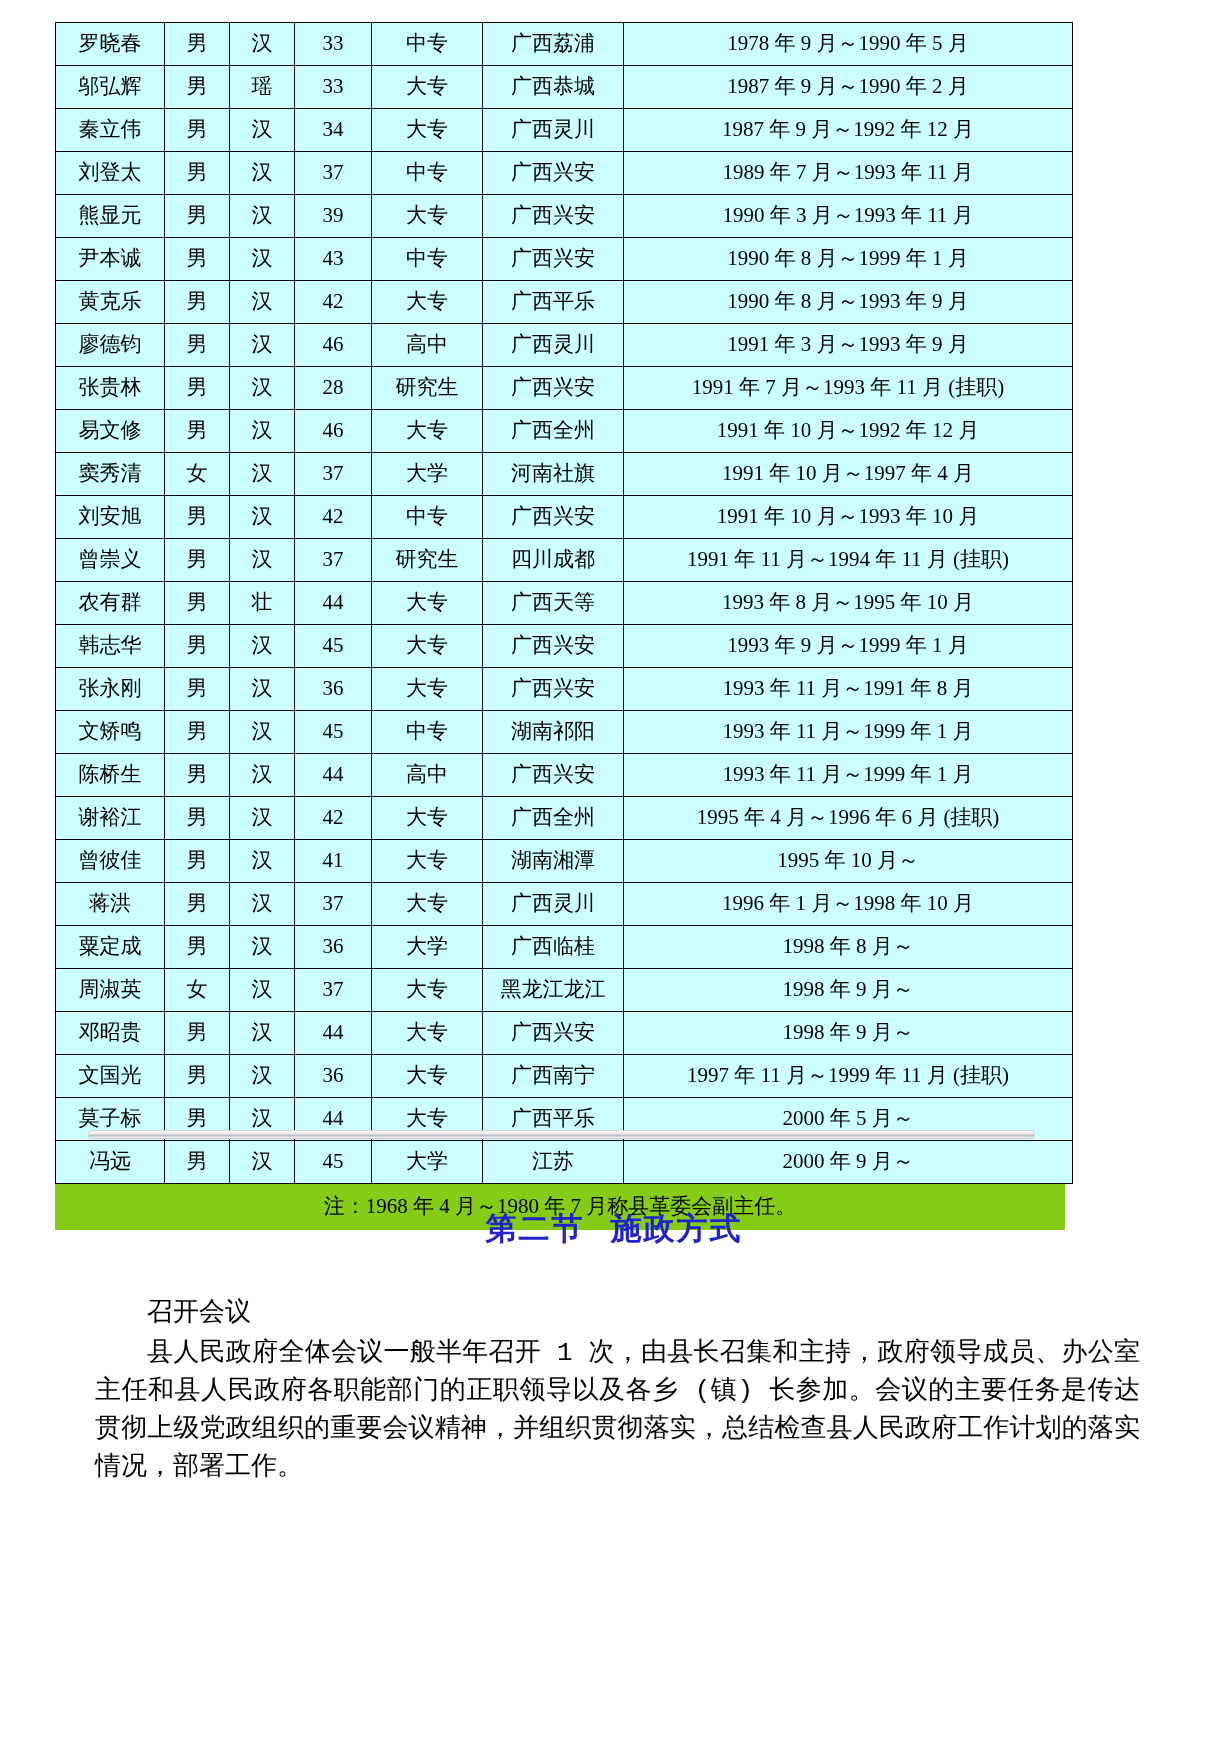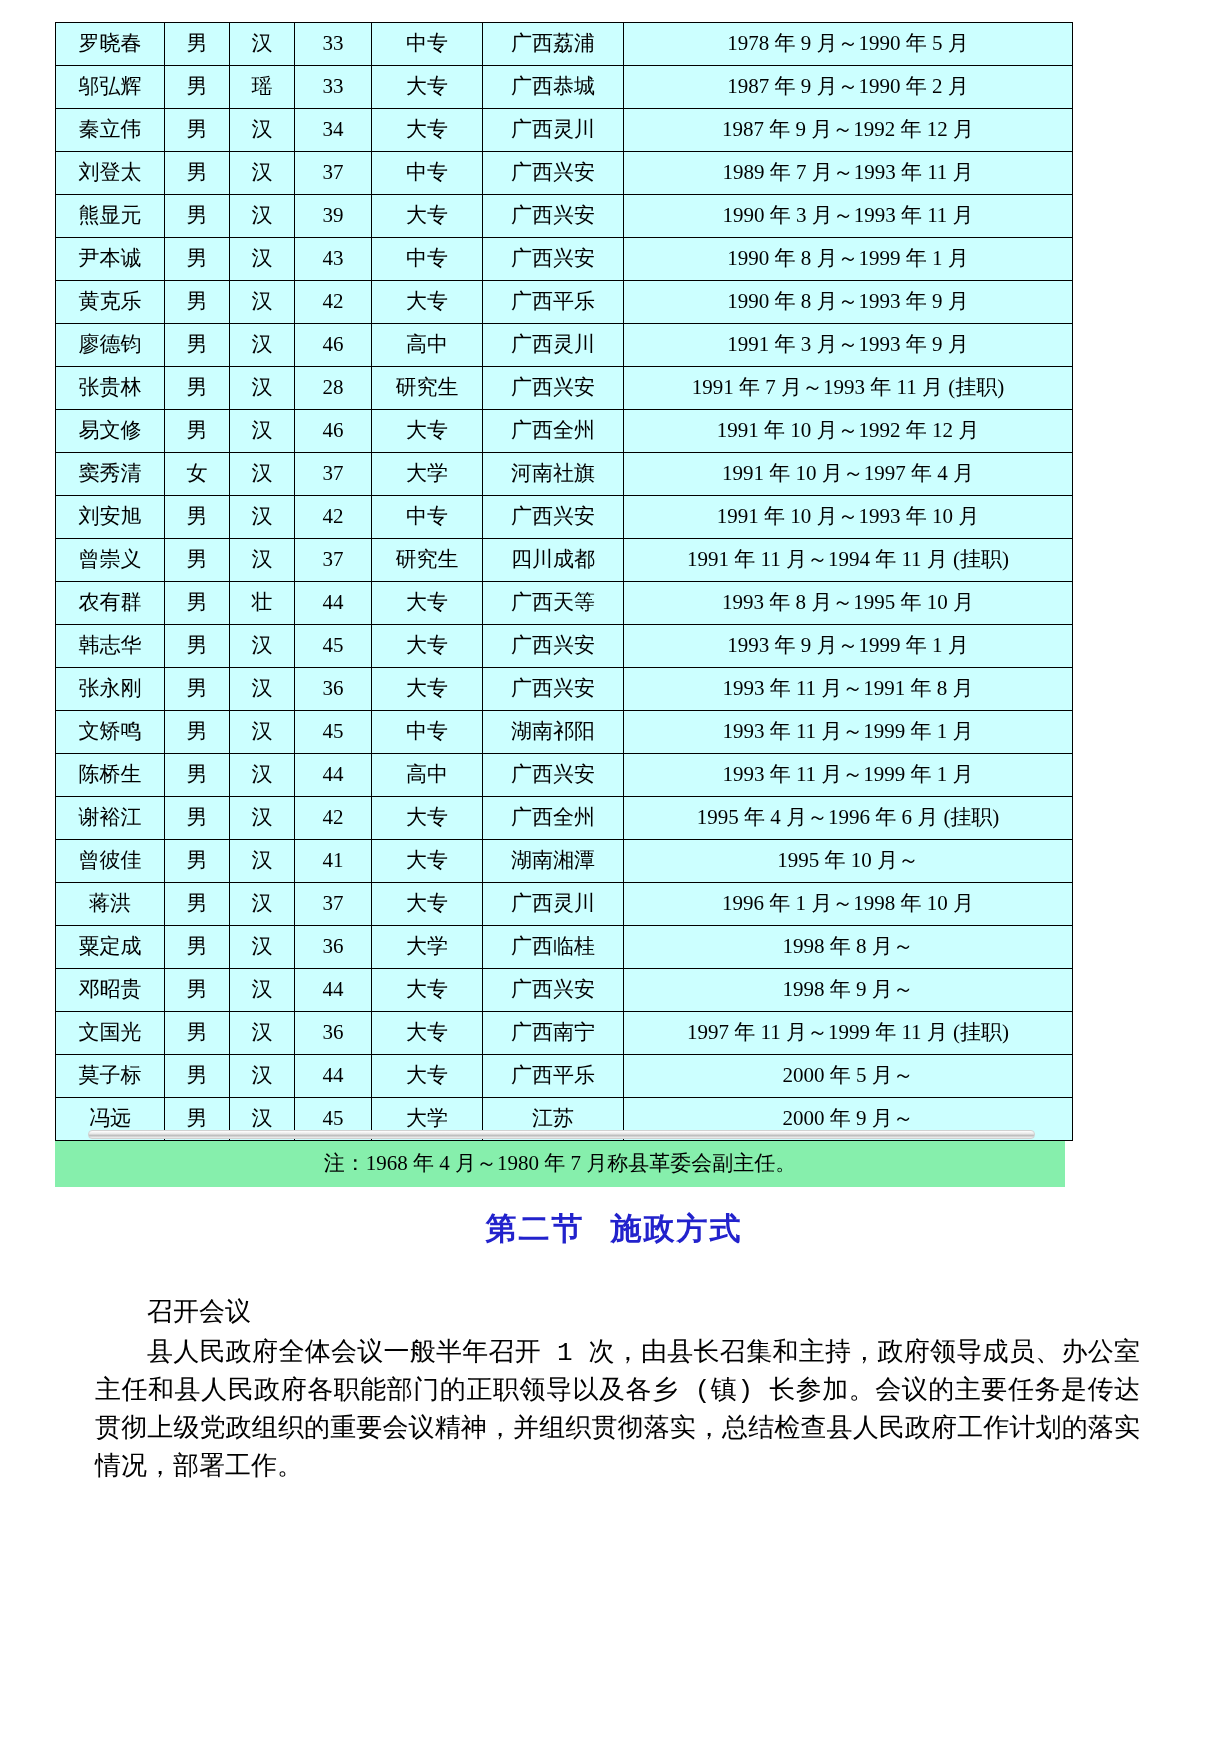--- a/index.html
+++ b/index.html
@@ -50,21 +50,21 @@
   td.c-eth    { width: 64px; }
   td.c-age    { width: 76px; }
   td.c-edu    { width: 110px; }
   td.c-origin { width: 140px; }
   td.c-term   {
     width: 448px;
     text-align: left;
     padding-left: 8px;
   }
   .note-row {
-    background: #86efac;
+    background: #84cc16;
     width: 1010px;
     font-size: 21px;
     padding: 8px 0 10px 0;
     text-align: center;
     box-sizing: border-box;
   }
   
   .divider {
     position: absolute;
     left: 88px;
@@ -306,20 +306,29 @@
           <tr>
             <td class="c-name">粟定成</td>
             <td class="c-sex">男</td>
             <td class="c-eth">汉</td>
             <td class="c-age">36</td>
             <td class="c-edu">大学</td>
             <td class="c-origin">广西临桂</td>
             <td class="c-term">1998 年 8 月～</td>
           </tr>
           <tr>
+            <td class="c-name">周淑英</td>
+            <td class="c-sex">女</td>
+            <td class="c-eth">汉</td>
+            <td class="c-age">37</td>
+            <td class="c-edu">大专</td>
+            <td class="c-origin">黑龙江龙江</td>
+            <td class="c-term">1998 年 9 月～</td>
+          </tr>
+          <tr>
             <td class="c-name">邓昭贵</td>
             <td class="c-sex">男</td>
             <td class="c-eth">汉</td>
             <td class="c-age">44</td>
             <td class="c-edu">大专</td>
             <td class="c-origin">广西兴安</td>
             <td class="c-term">1998 年 9 月～</td>
           </tr>
           <tr>
             <td class="c-name">文国光</td>

